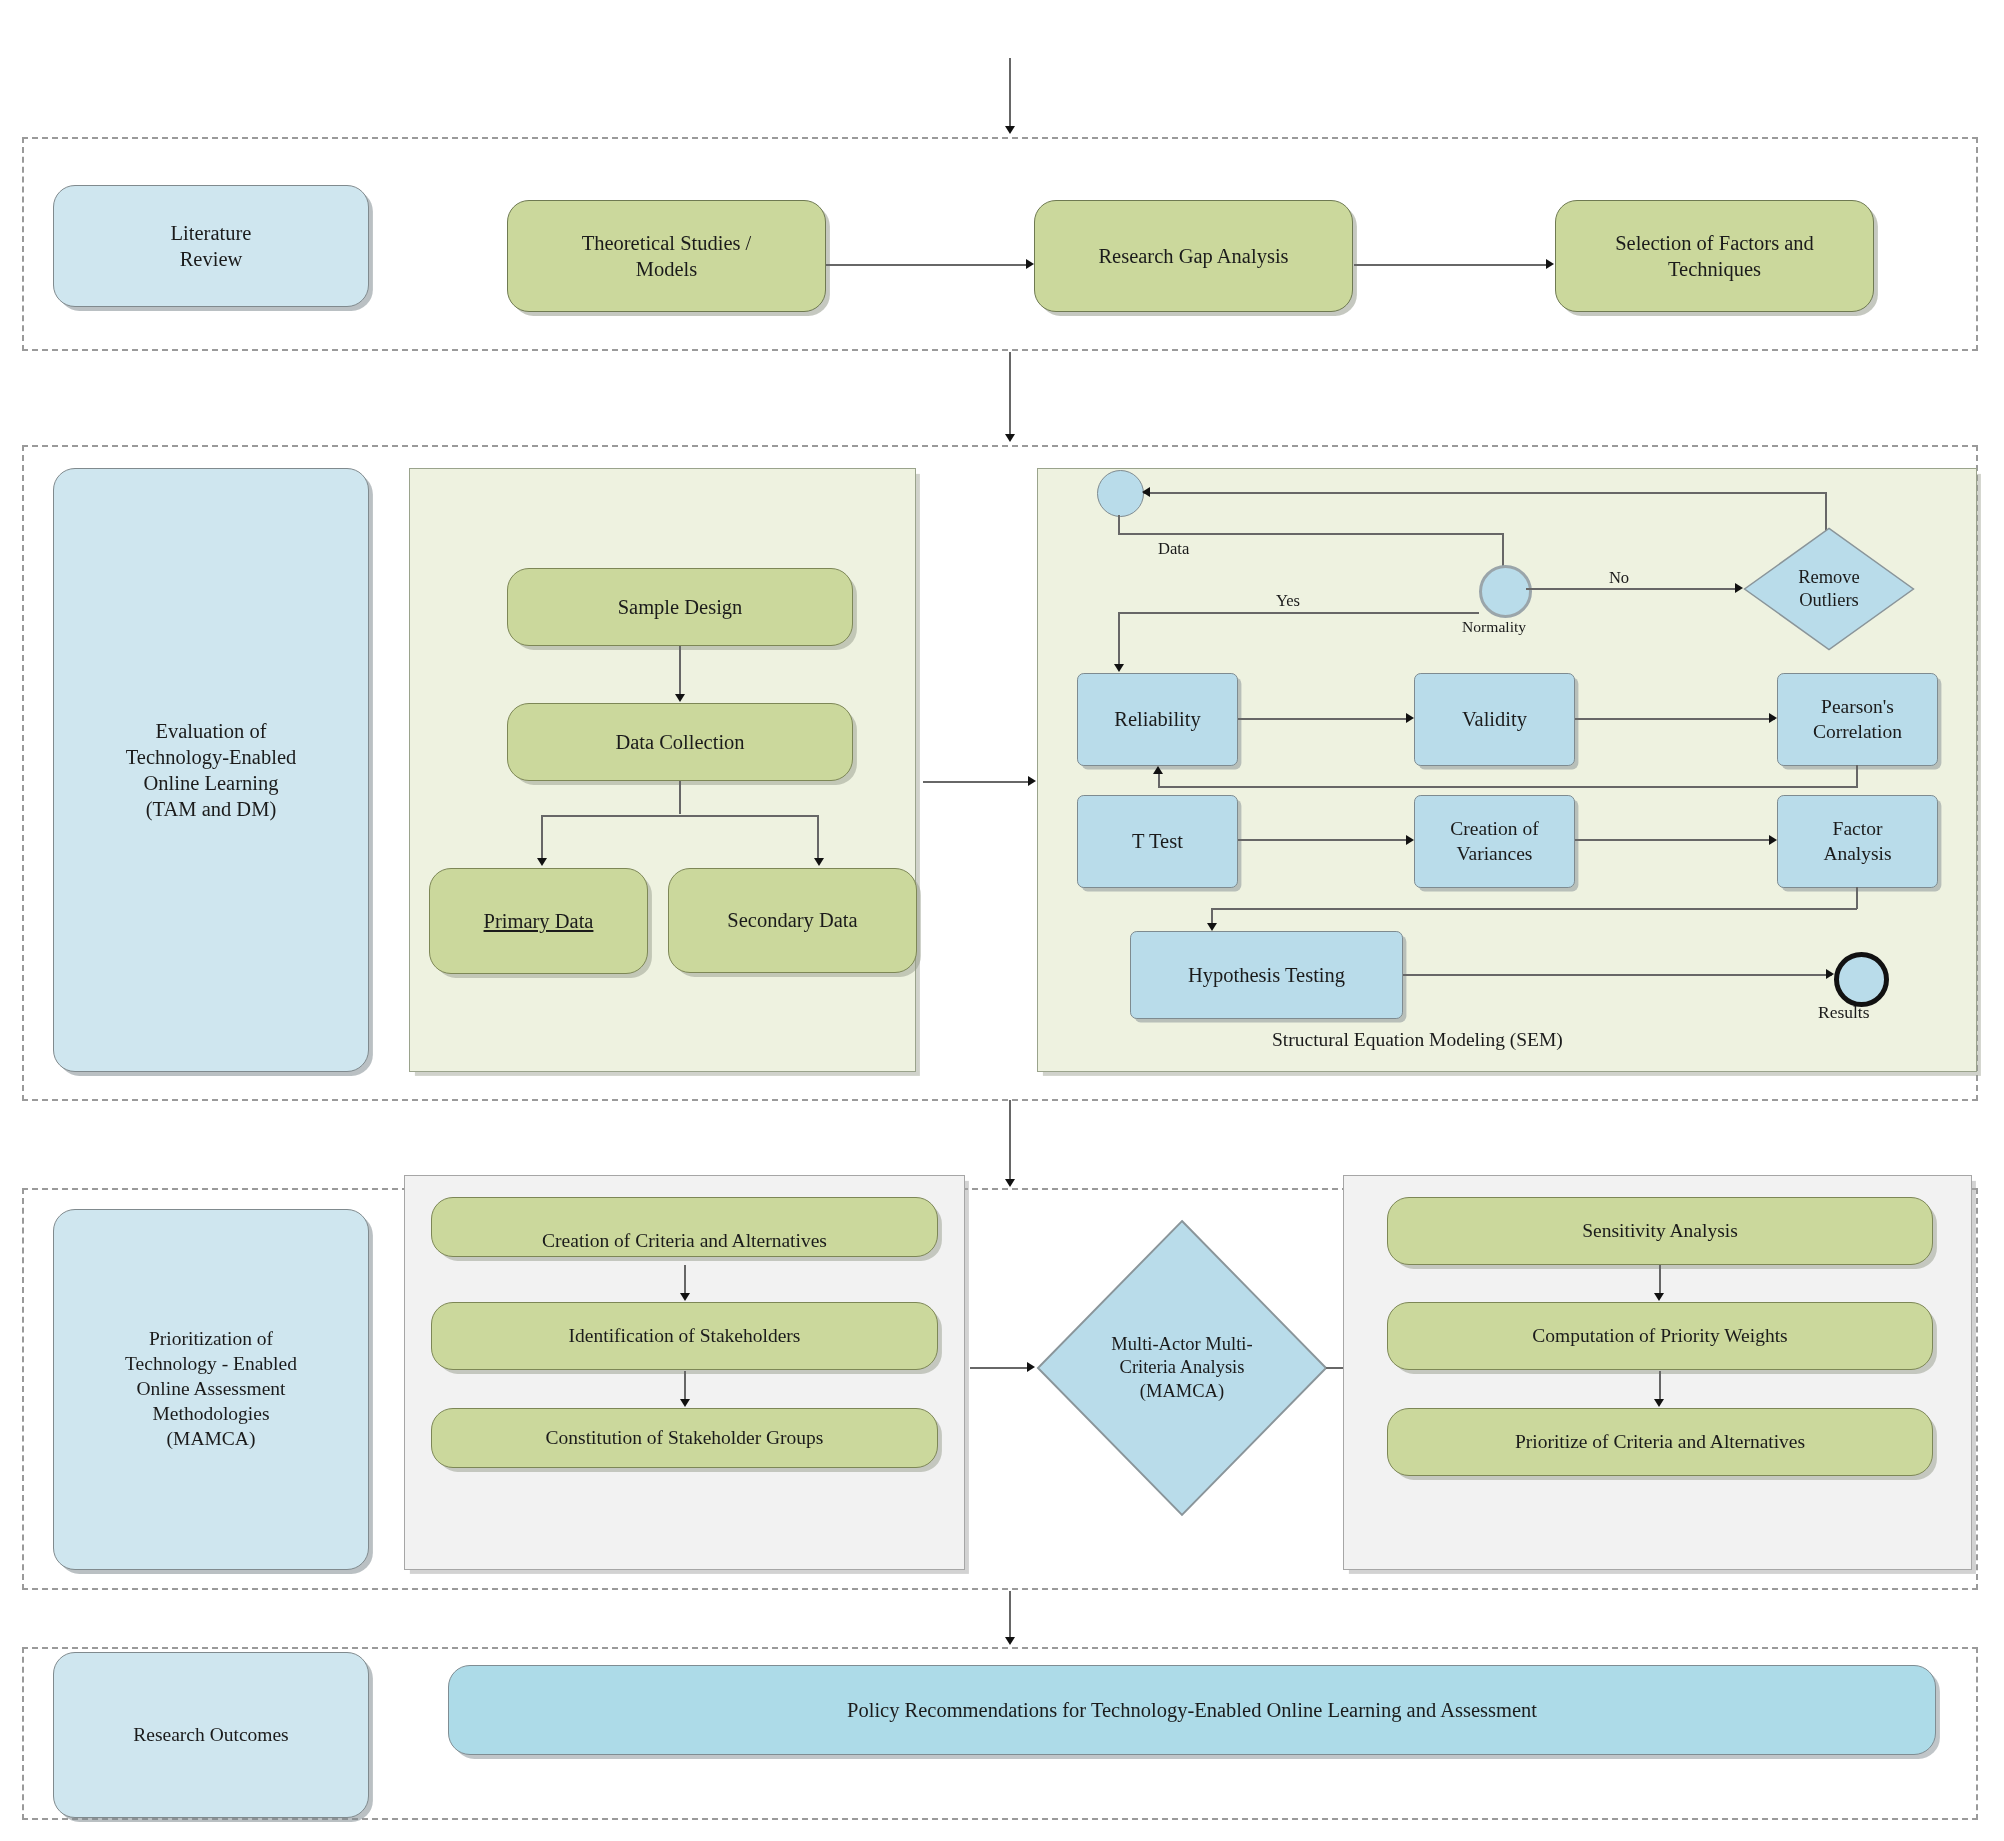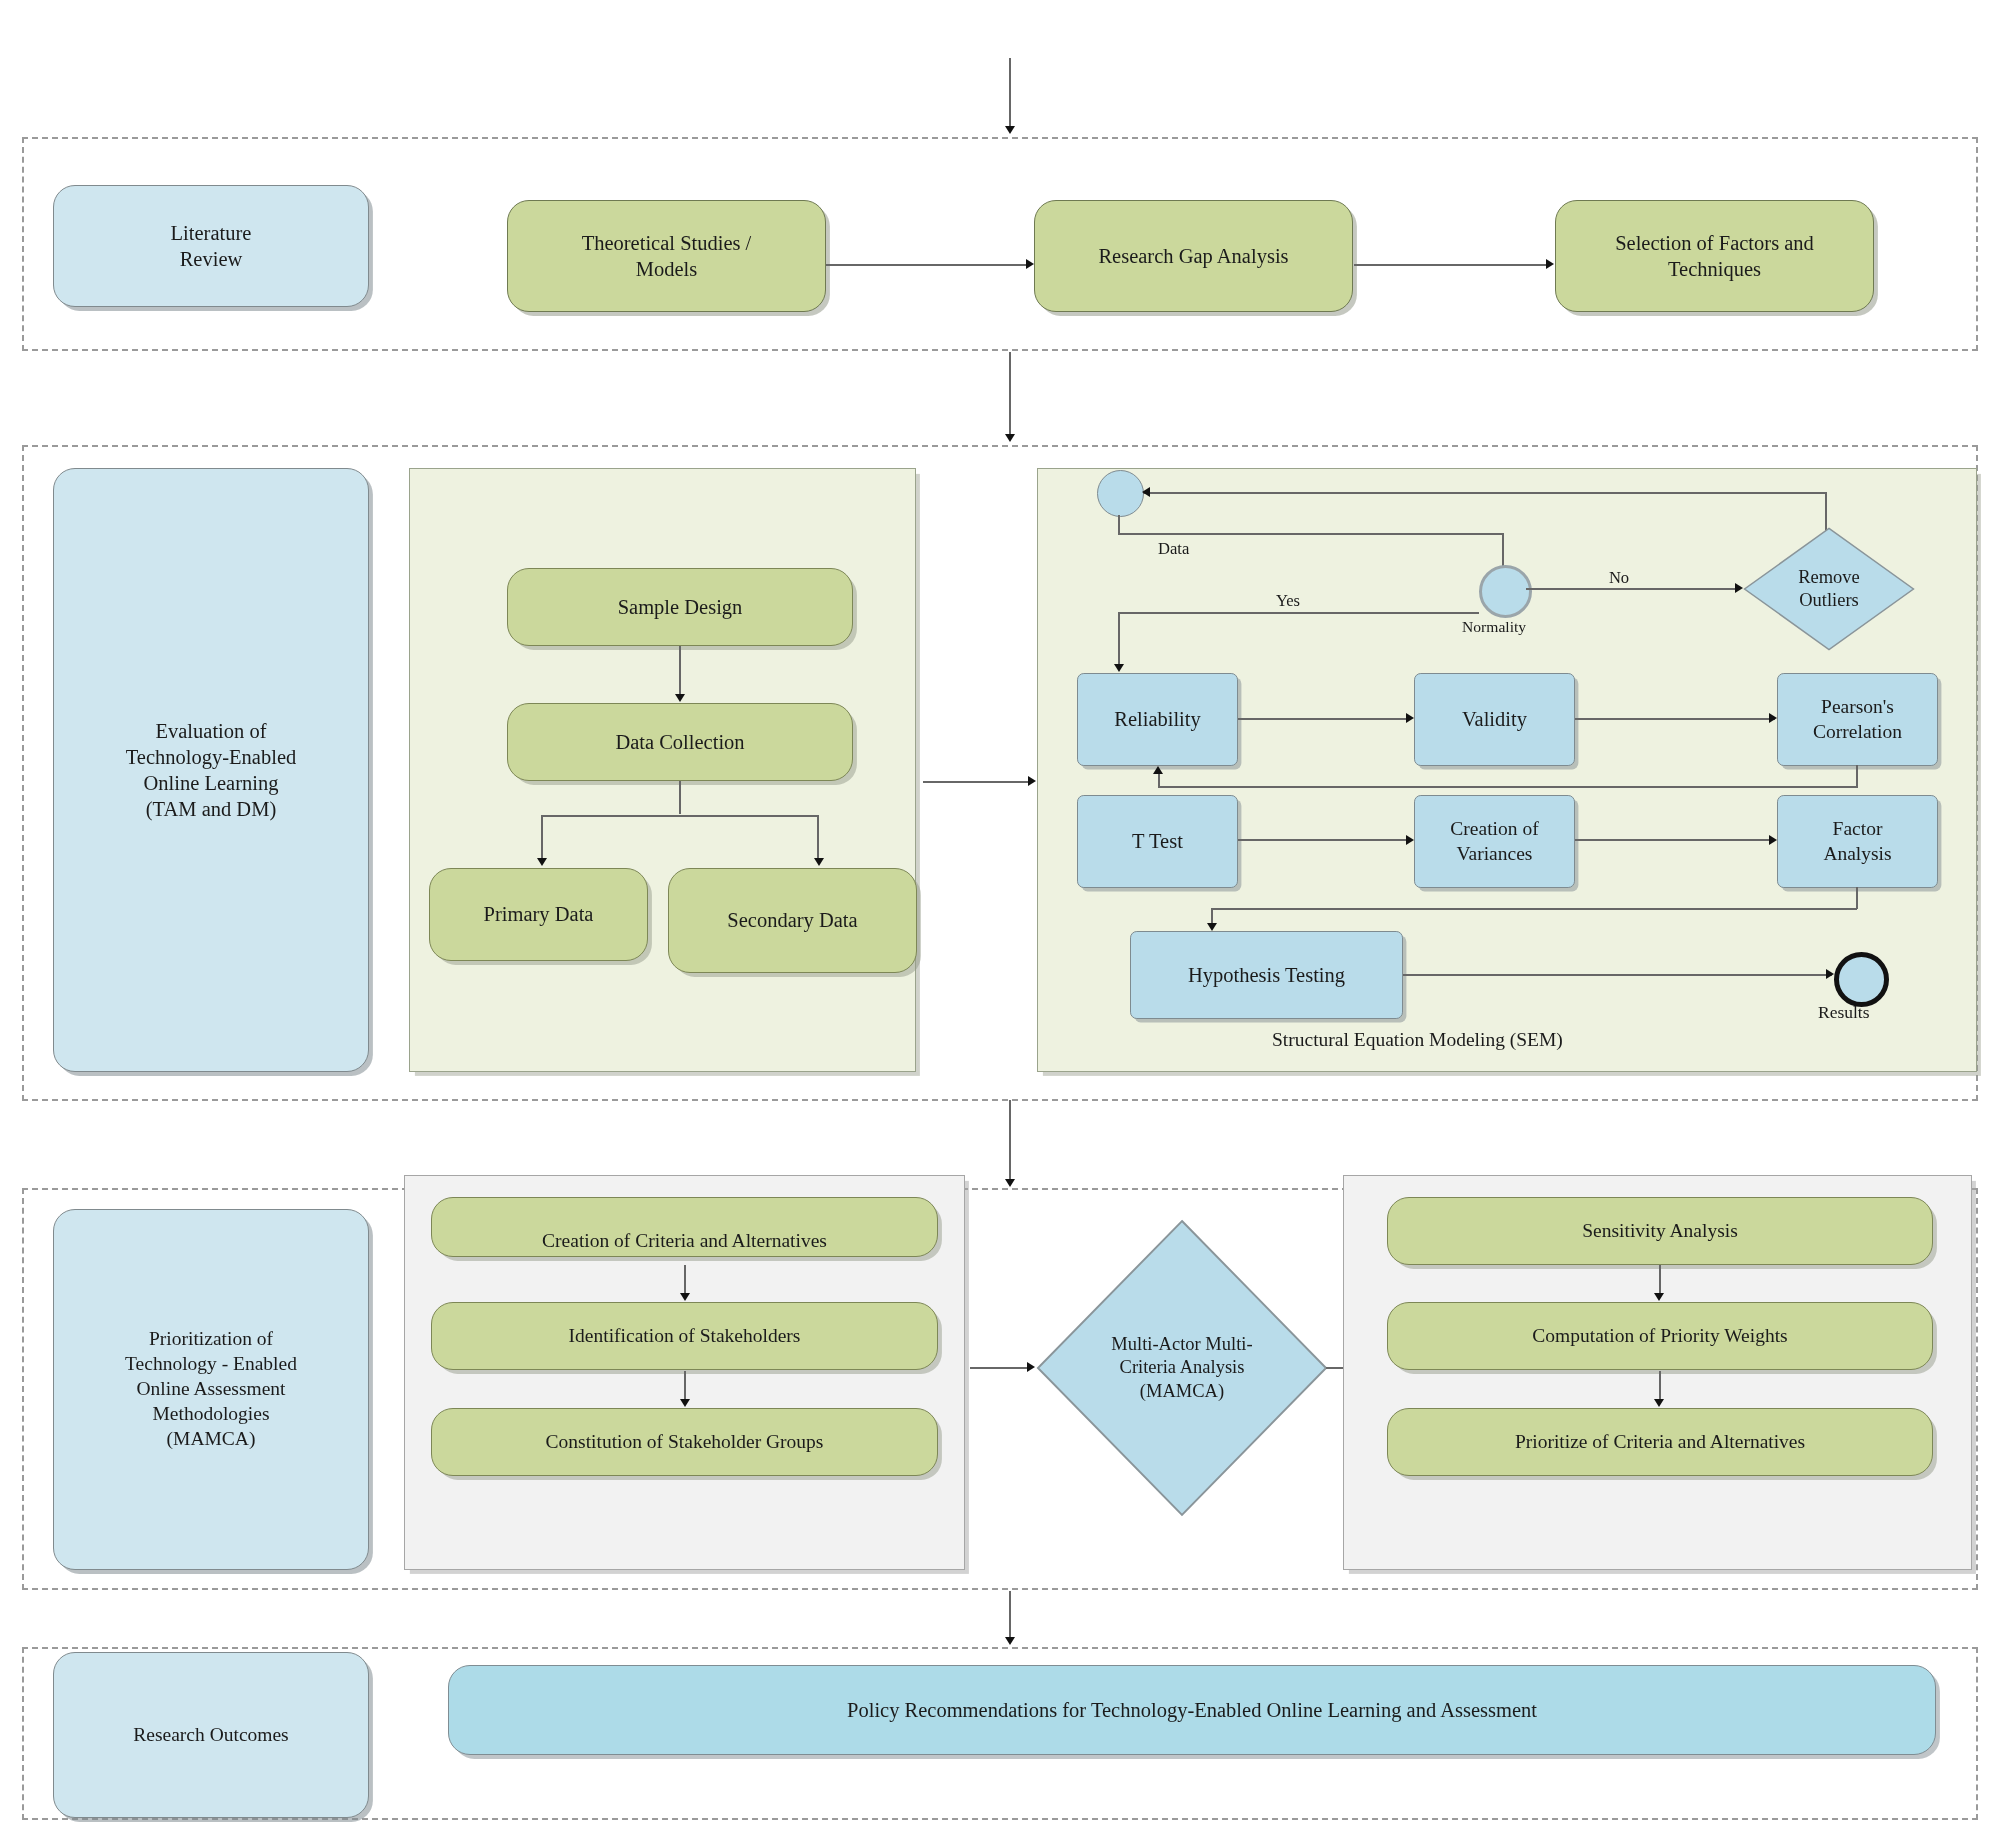--- a/index.html
+++ b/index.html
@@ -171,21 +171,21 @@
     <span>Data Collection</span>
   </div>
 
   <div class="ln lnv" style="left:679px;top:781px;height:33px;"></div>
   <div class="ln lnh" style="left:541px;top:815px;width:278px;"></div>
   <div class="ln lnv" style="left:541px;top:815px;height:46px;"></div>
   <div class="ln lnv" style="left:817px;top:815px;height:46px;"></div>
   <div class="arr arr-d" style="left:537px;top:858px;"></div>
   <div class="arr arr-d" style="left:814px;top:858px;"></div>
 
-  <div class="abs node greenbig f42" style="left:429px;top:868px;width:219px;height:93px;">
+  <div class="abs node greenbig f42" style="left:429px;top:868px;width:219px;height:106px;text-decoration:underline;">
     <span>Primary Data</span>
   </div>
   <div class="abs node greenbig f42" style="left:668px;top:868px;width:249px;height:105px;">
     <span>Secondary Data</span>
   </div>
 
   <div class="ln lnh" style="left:923px;top:781px;width:110px;"></div>
   <div class="arr arr-r" style="left:1028px;top:776px;"></div>
 
   <div class="abs grouppanel" style="left:1037px;top:468px;width:940px;height:604px;"></div>
@@ -301,21 +301,21 @@
   </div>
   <div class="ln lnv" style="left:684px;top:1265px;height:32px;"></div>
   <div class="arr arr-d" style="left:680px;top:1293px;"></div>
 
   <div class="abs node greenbig f40" style="left:431px;top:1302px;width:507px;height:68px;">
     <span>Identification of Stakeholders</span>
   </div>
   <div class="ln lnv" style="left:684px;top:1371px;height:32px;"></div>
   <div class="arr arr-d" style="left:680px;top:1399px;"></div>
 
-  <div class="abs node greenbig f40" style="left:431px;top:1408px;width:507px;height:68px;">
+  <div class="abs node greenbig f40" style="left:431px;top:1408px;width:507px;height:60px;">
     <span>Constitution of Stakeholder Groups</span>
   </div>
 
   <div class="ln lnh" style="left:970px;top:1367px;width:61px;"></div>
   <div class="arr arr-r" style="left:1027px;top:1362px;"></div>
 
   <div class="diamond-wrap" style="left:1036px;top:1219px;width:292px;height:298px;">
     <svg width="292" height="298" viewBox="0 0 600 612">
       <polygon points="300,4 596,306 300,608 4,306" fill="#b9dcea" stroke="#8a959a" stroke-width="4"></polygon>
     </svg>

